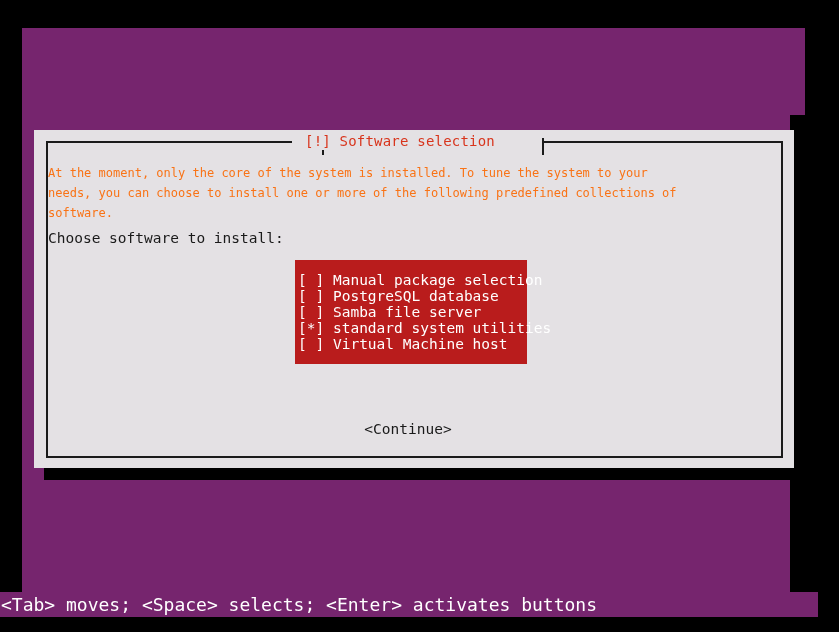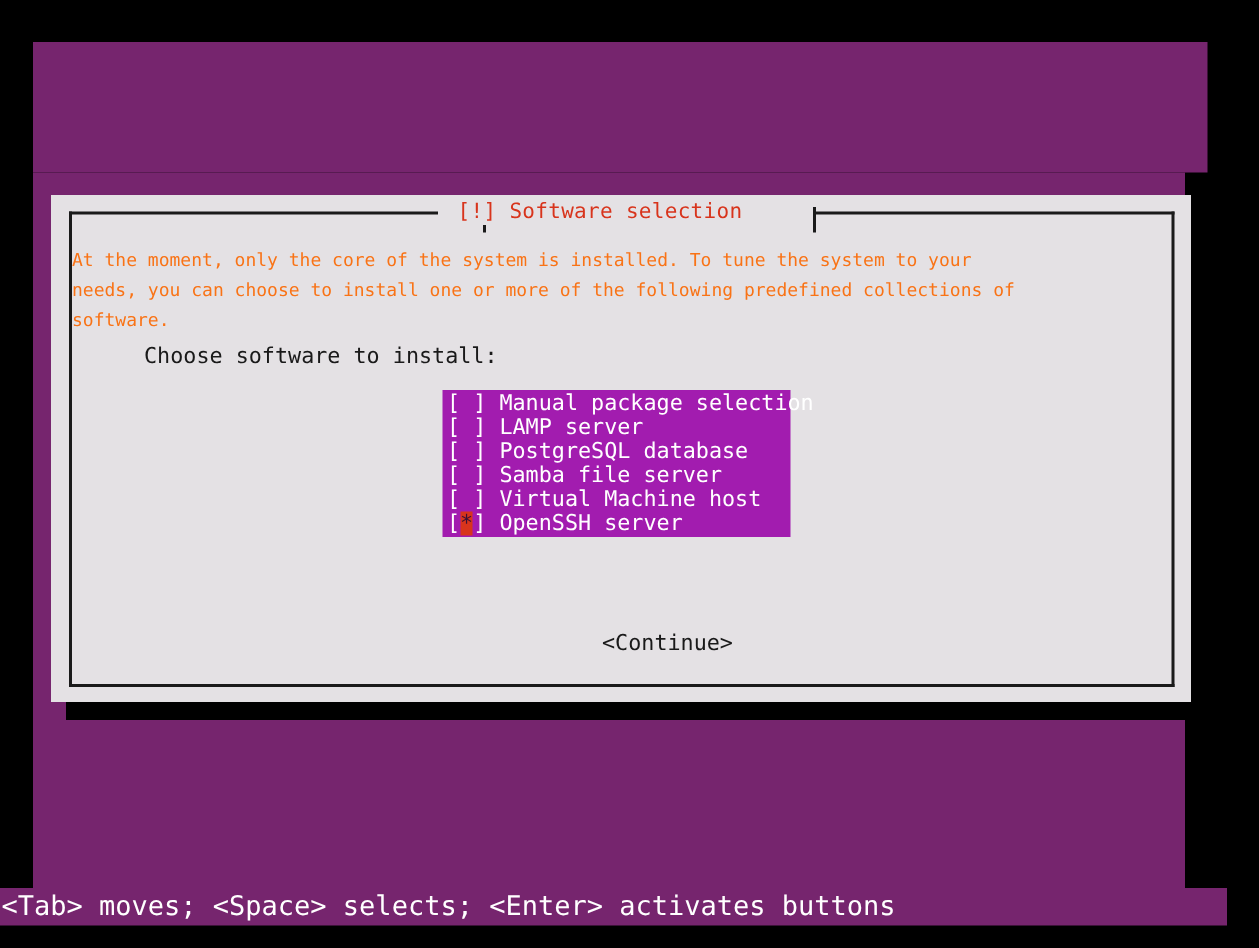--- a/index.html
+++ b/index.html
@@ -138,31 +138,30 @@
   }
 
   .prompt-text {
     position: absolute;
     left: 48px;
     top: 228px;
     color: #1a1a1a;
     font-size: 14.5px;
     line-height: 20px;
     white-space: pre;
-    padding-left: 48px;
   }
 
   
   .listbox {
     position: absolute;
     left: 295px;
     top: 260px;
     width: 232px;
-    background: #a21caf;
-    padding: 1px 0;
+    background: #b91c1c;
+    padding: 12px 0;
   }
 
   .list-item {
     display: block;
     height: 16px;
     line-height: 16px;
     color: #ffffff;
     font-size: 14.5px;
     white-space: pre;
     padding-left: 3px;
@@ -184,21 +183,20 @@
     position: absolute;
     left: 34px;
     top: 420px;
     width: 748px;
     text-align: center;
     color: #1a1a1a;
     font-size: 14.5px;
     line-height: 18px;
     white-space: pre;
     cursor: default;
-    margin-left: 37px;
   }
 
   
   .footer {
     position: absolute;
     left: 1px;
     top: 596px;
     color: #ffffff;
     font-size: 18px;
     line-height: 18px;
@@ -227,24 +225,23 @@
   <div class="dialog-title">[!] Software selection</div>
 
   <div class="body-text">At the moment, only the core of the system is installed. To tune the system to your
 needs, you can choose to install one or more of the following predefined collections of
 software.</div>
 
   <div class="prompt-text">Choose software to install:</div>
 
   <div class="listbox" id="listbox">
       <div class="list-item"><span class="box">[</span><span class="box"> </span><span class="box">]</span><span> </span><span class="label">Manual package selection</span></div>
-      <div class="list-item"><span class="box">[</span><span class="box"> </span><span class="box">]</span><span> </span><span class="label">LAMP server</span></div>
       <div class="list-item"><span class="box">[</span><span class="box"> </span><span class="box">]</span><span> </span><span class="label">PostgreSQL database</span></div>
       <div class="list-item"><span class="box">[</span><span class="box"> </span><span class="box">]</span><span> </span><span class="label">Samba file server</span></div>
+      <div class="list-item"><span class="box">[</span><span class="box">*</span><span class="box">]</span><span> </span><span class="label">standard system utilities</span></div>
       <div class="list-item"><span class="box">[</span><span class="box"> </span><span class="box">]</span><span> </span><span class="label">Virtual Machine host</span></div>
-      <div class="list-item"><span class="box">[</span><span class="box mark-cursor">*</span><span class="box">]</span><span> </span><span class="label">OpenSSH server</span></div>
     </div>
 
   <div class="continue-btn">&lt;Continue&gt;</div>
 
   <div class="footer">&lt;Tab&gt; moves; &lt;Space&gt; selects; &lt;Enter&gt; activates buttons</div>
 
 </div>
 
 </body></html>

